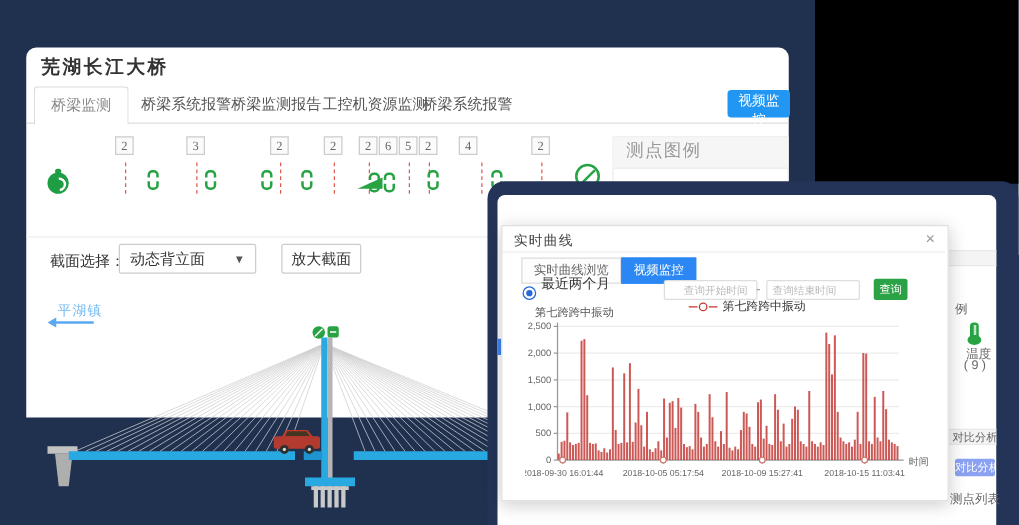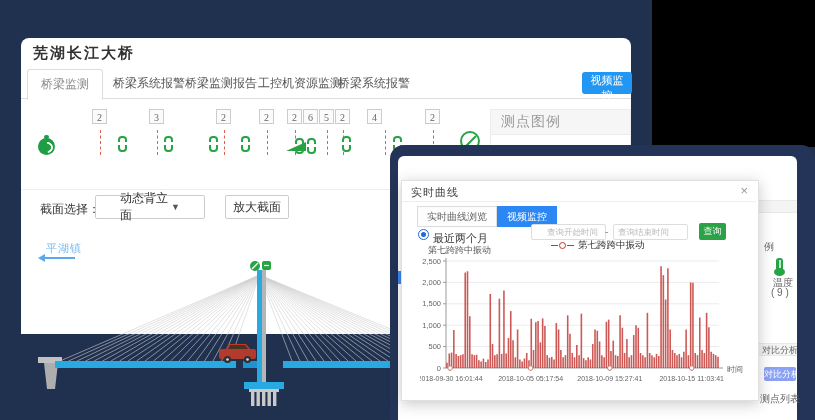--- a/index.html
+++ b/index.html
@@ -31,21 +31,21 @@
   .ruler{position:absolute;width:0;height:0;border-left:20px solid transparent;border-bottom:9px solid #27a344;}
   
   .legend-panel{left:469px;top:71px;width:141px;height:80px;border:1px solid #ececec;box-sizing:border-box;}
   .legend-head{height:24px;line-height:24px;background:#f6f6f6;border-bottom:1px solid #ececec;
                color:#999;font-size:14px;padding-left:10px;letter-spacing:1px;}
   .hr1{left:0;top:151px;width:610px;border-top:1px solid #eee;}
   
   .sec-label{left:19px;top:163px;font-size:12px;color:#333;}
   .sec-select{left:74px;top:157px;width:110px;height:24px;border:1px solid #ccc;border-radius:2px;
               font-size:12px;color:#333;display:flex;align-items:center;justify-content:space-between;
-              padding:0 24px;box-sizing:border-box;cursor:pointer;background:#fff;}
+              padding:0 8px;box-sizing:border-box;cursor:pointer;background:#fff;}
   .sec-select .caret{font-size:9px;color:#555;}
   .sec-zoom{left:204px;top:157px;width:64px;height:24px;border:1px solid #ccc;border-radius:2px;background:#fff;
             font-size:12px;color:#333;cursor:pointer;font-family:inherit;}
   .dir{left:25px;top:203px;font-size:11px;color:#74b9f2;letter-spacing:1px;}
   .dir-arrow{left:20px;top:219px;width:34px;height:2px;background:#5aa9ef;}
   .dir-arrow::before{content:"";position:absolute;left:-7px;top:-3px;border:4px solid transparent;border-right:7px solid #5aa9ef;}
   
   .win2{left:390px;top:145px;width:425px;height:275px;background:#233458;border-radius:14px 14px 0 0;}
   .win2-page{left:8px;top:11px;width:399px;height:264px;background:#fff;border-radius:6px 6px 0 0;}
   .side-band{position:absolute;left:359px;width:40px;height:13px;background:#f4f4f4;
@@ -62,21 +62,21 @@
   .modal{left:11px;top:35px;width:356px;height:219px;background:#fff;border:1px solid #e0e0e0;
          box-shadow:0 3px 14px rgba(0,0,0,.22);}
   .modal-title{left:9px;top:4px;font-size:11px;color:#444;letter-spacing:1px;}
   .modal-close{right:10px;top:2px;font-size:13px;color:#999;cursor:pointer;}
   .modal-hr{left:0;top:20px;width:354px;border-top:1px solid #eee;}
   .mtabs{left:15px;top:25px;display:flex;border-radius:10px;}
   .mtab{height:19px;line-height:19px;padding:0 9px;font-size:10px;border:1px solid #dcdcdc;color:#666;background:#fdfdfd;cursor:pointer;}
   .mtab.active{background:#2b87f3;border-color:#2b87f3;color:#fff;}
   .radio{left:16px;top:48px;width:9px;height:9px;border:1px solid #2468d9;border-radius:50%;}
   .radio::after{content:"";position:absolute;left:2px;top:2px;width:5px;height:5px;border-radius:50%;background:#2468d9;}
-  .radio-label{left:31px;top:50px;font-size:11px;color:#333;font-family:Liberation Mono, monospace;}
+  .radio-label{left:31px;top:38px;font-size:11px;color:#333;font-family:Liberation Mono, monospace;}
   .q-input{position:absolute;top:43px;width:75px;height:16px;border:1px solid #ddd;border-radius:2px;
            font-size:8.5px;color:#666;padding:0 4px;box-sizing:border-box;font-family:inherit;}
   .q-input::placeholder{color:#bbb;}
   .q-sep{left:203px;top:45px;font-size:10px;color:#888;}
   .q-btn{left:297px;top:42px;width:27px;height:17px;background:#2ba245;border:none;border-radius:2px;
          color:#fff;font-size:9px;cursor:pointer;font-family:inherit;padding:0;}
   .clegend{left:149px;top:58px;display:flex;align-items:center;}
   .clegend .seg{width:7px;height:1.5px;background:#c23531;}
   .clegend .dot{width:5px;height:5px;border:1.5px solid #c23531;border-radius:50%;background:#fff;margin:0 1px;}
   .clegend .lab{font-size:9.5px;color:#333;margin-left:4px;}

